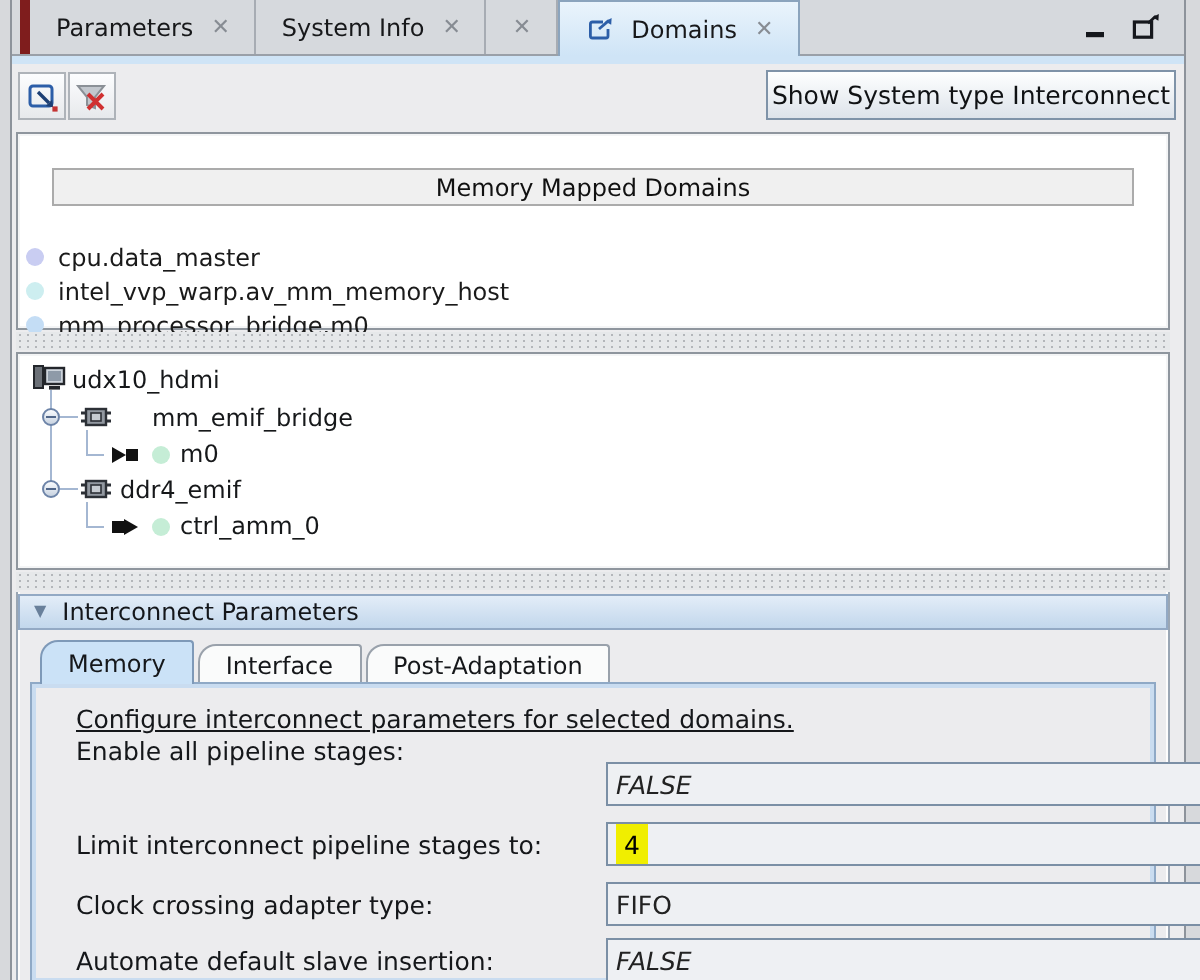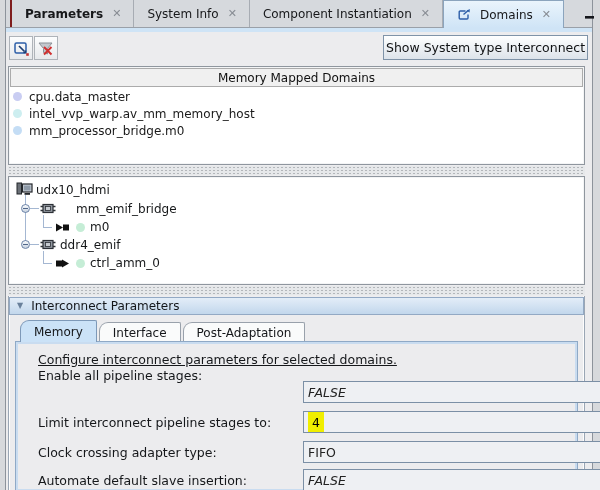--- a/index.html
+++ b/index.html
@@ -10,38 +10,38 @@
   
   .edge-left  { position:absolute; left:0; top:0; bottom:0; width:6px; background:#d7d9dc; border-right:1px solid #8d939b; }
   .edge-right { position:absolute; right:0; top:0; bottom:0; width:8px; background:#d7d9dc; border-left:1px solid #8d939b; }
 
   
   .tabbar { position:absolute; left:6px; right:8px; top:0; height:28px; background:#d6d9dd;
             border-bottom:1px solid #9aa0a8; display:flex; align-items:stretch; }
   .tabstrip-accent { position:absolute; left:6px; right:8px; top:28px; height:4px; background:#cfe4f6; }
   .tab { display:flex; align-items:center; gap:9px; padding:0 13px; border-right:1px solid #a7acb3;
          color:#17181a; white-space:nowrap; }
-  .tab:first-child { margin-left:4px; border-left:2px solid #7f1d1d;font-weight:bold; }
+  .tab:first-child { margin-left:4px; border-left:5px solid #7f1d1d; }
   .tab.active { background:linear-gradient(#eaf4fc,#cfe4f6); border:1px solid #8ba4bd; border-bottom:none;
                 margin-bottom:-1px; }
   .tab-close { color:#878c93; font-size:11px; line-height:1; letter-spacing:-1px; }
   .win-controls { margin-left:auto; display:flex; align-items:center; gap:13px; padding:0 12px 0 20px; }
 
   
   .toolbar { position:absolute; left:7px; right:9px; top:32px; height:31px; background:#ececee; }
   .tool-btn { position:absolute; top:4px; width:24px; height:24px; background:linear-gradient(#fcfdfe,#e7e9ec);
               border:1px solid #aeb3b9; display:flex; align-items:center; justify-content:center; }
   .show-btn { position:absolute; top:3px; right:3px; width:205px; height:25px;
               background:linear-gradient(#feffff,#dde3ea); border:1px solid #7f93a8;
               display:flex; align-items:center; justify-content:center; font-size:12.5px; color:#101214; }
 
   
   .mem-panel { position:absolute; left:8px; top:66px; width:577px; height:99px; background:#ffffff;
                border:1px solid #8f969e; box-shadow:0 0 0 1px #f4f5f6 inset; }
-  .mem-header { height:19px; background:#f0f0f0; border:1px solid #ababab; margin:1px;
+  .mem-header { height:19px; background:#f0f0f0; border:1px solid #ababab; margin:17px;
                 display:flex; align-items:center; justify-content:center; color:#111; }
   .mem-row { height:17px; display:flex; align-items:center; padding-left:4px; gap:7px; }
   .mem-row.selected { background:#b9cee7; border-top:1px solid #87a3c4; border-bottom:1px solid #87a3c4; }
   .bullet { width:9px; height:9px; border-radius:50%; flex:0 0 auto; }
 
   
   .splitter { position:absolute; left:8px; width:577px; height:9px; background:#e6e8ea;
               background-image:radial-gradient(#b3b6ba 22%, transparent 23%);
               background-size:4px 3px; background-position:0 3px; }
 
@@ -97,21 +97,20 @@
   <div class="tabbar">
     <div class="tab">
       <span>Parameters</span>
       <span class="tab-close">✕</span>
     </div>
     <div class="tab">
       <span>System Info</span>
       <span class="tab-close">✕</span>
     </div>
     <div class="tab">
-      <span>Component Instantiation</span>
       <span class="tab-close">✕</span>
     </div>
     <div class="tab active">
       <svg class="icon-svg" width="14" height="13" viewBox="0 0 14 13">
         <path d="M8.5 3 H3.2 Q2.2 3 2.2 4 V10 Q2.2 11 3.2 11 H10 Q11 11 11 10 V6.5" fill="none" stroke="#2c5ea8" stroke-width="1.4"></path>
         <path d="M6.5 6.5 L11.5 2.2" stroke="#2c5ea8" stroke-width="1.4" fill="none"></path>
         <path d="M12.8 1 L12.6 4.4 L9.6 2.8 Z" fill="#2c5ea8"></path>
       </svg>
       <span>Domains</span>
       <span class="tab-close">✕</span>

